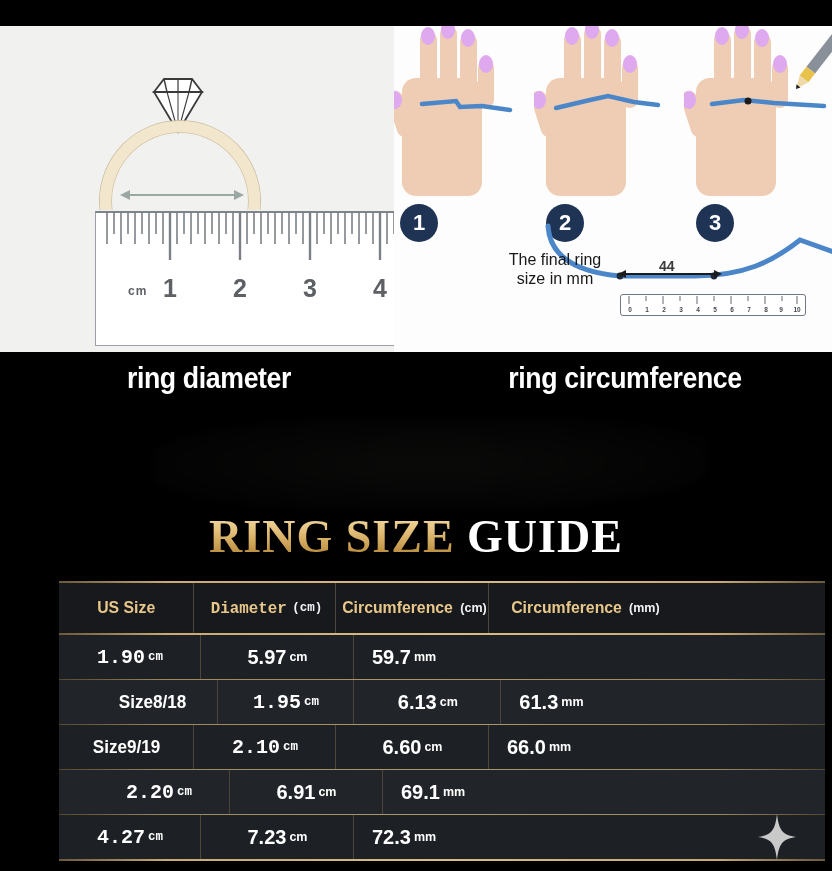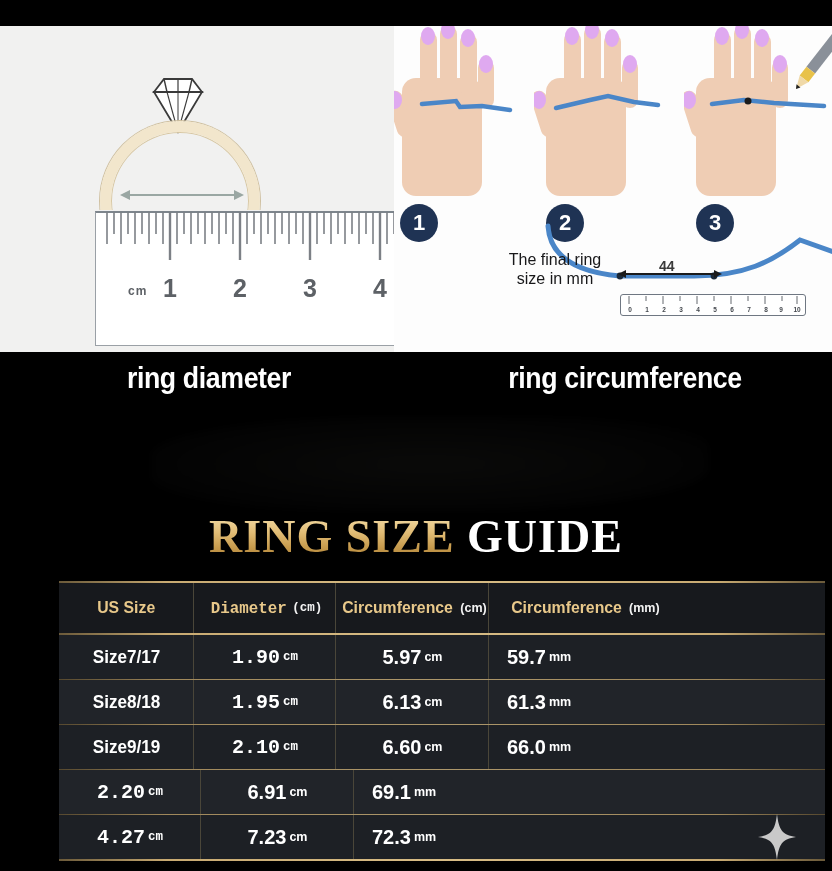--- a/index.html
+++ b/index.html
@@ -43,21 +43,21 @@
   }
   .title .white { color:#fff; }
 
   
   .table { position:absolute; left:31px; top:581px; width:766px;margin-left:28px; }
   .rule { height:2px; width:100%;
           background:linear-gradient(90deg,#6b5a3a 0%,#c8aa72 14%,#d8bd86 50%,#c8aa72 86%,#6b5a3a 100%); }
   .rule.thin { height:1px; opacity:.8; }
   .row { display:flex; height:44px; align-items:center; background:#1d2025; position:relative; }
   .row.header { height:50px; background:#17191d; }
-  .row.alt { background:#212429; }
+  .row.alt { background:#212429;padding-left:29px; }
   .cell { height:100%; display:flex; align-items:center; position:relative; }
   .c0 { width:135px; justify-content:center; }
   .c1 { width:142px; justify-content:center;font-family:Liberation Mono, monospace; }
   .c2 { width:153px; justify-content:center; }
   .c3 { width:336px; padding-left:18px; }
   .vdiv { position:absolute; right:0; top:0; bottom:0; width:1px; background:#4a4639; }
   .h-main { color:#e8c88a; font-weight:bold; font-size:17px; transform:scaleX(0.93);
             transform-origin:center; white-space:nowrap; }
   .h-unit { color:#f2f2f2; font-weight:bold; font-size:12.5px; margin-left:3px; }
   .d-size { color:#fff; font-weight:bold; font-size:18px; transform:scaleX(0.95);
@@ -336,24 +336,20 @@
       </div>
       <div class="cell c3">
         <span class="h-main">Circumference</span>
         <span class="h-unit">(mm)</span>
       </div>
     </div>
 
     <div class="rule"></div>
 
     <div class="row">
-      <div class="cell c0">
-        <span class="d-size">Size7/17</span>
-        <div class="vdiv"></div>
-      </div>
       <div class="cell c1">
         <span class="d-val">1.90</span>
         <span class="d-unit">cm</span>
         <div class="vdiv"></div>
       </div>
       <div class="cell c2">
         <span class="d-val">5.97</span>
         <span class="d-unit">cm</span>
         <div class="vdiv"></div>
       </div>

